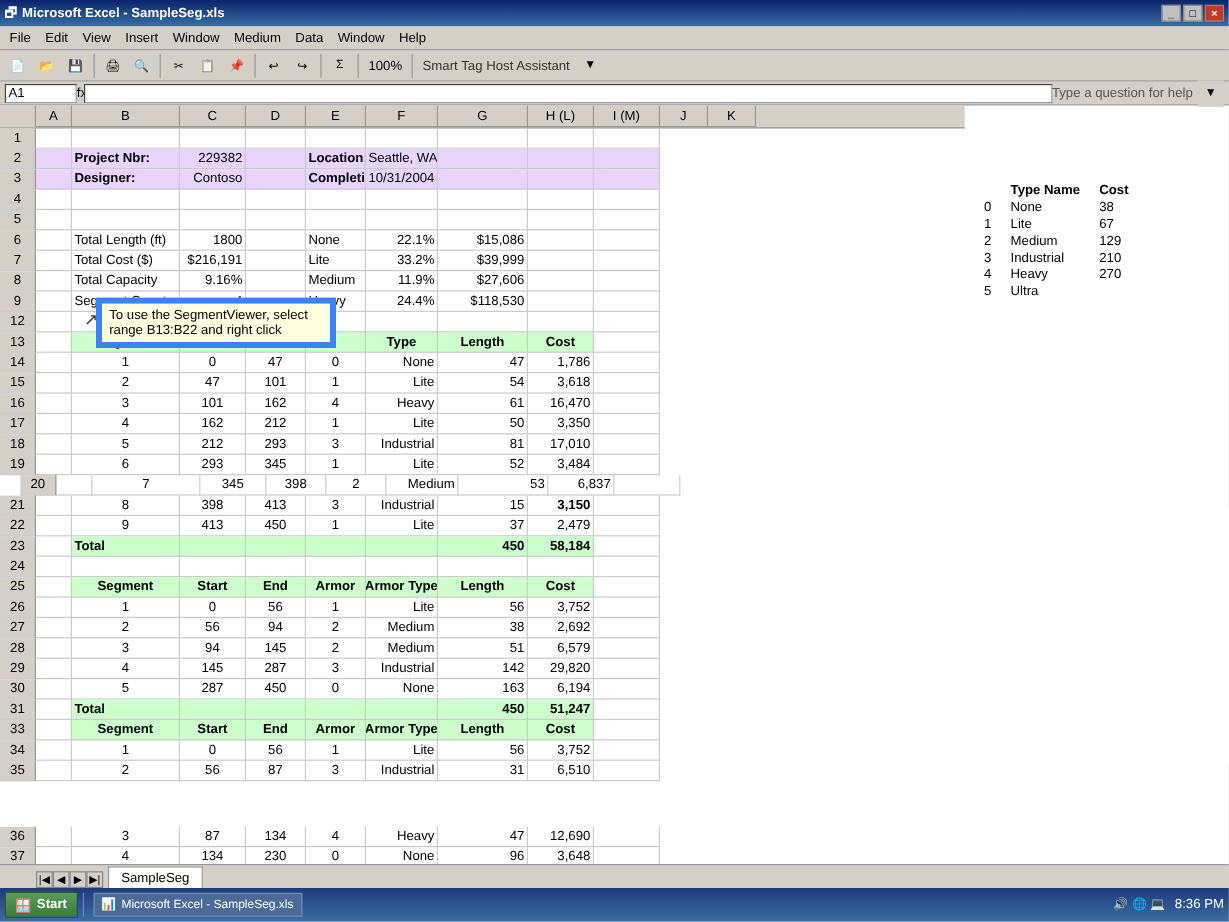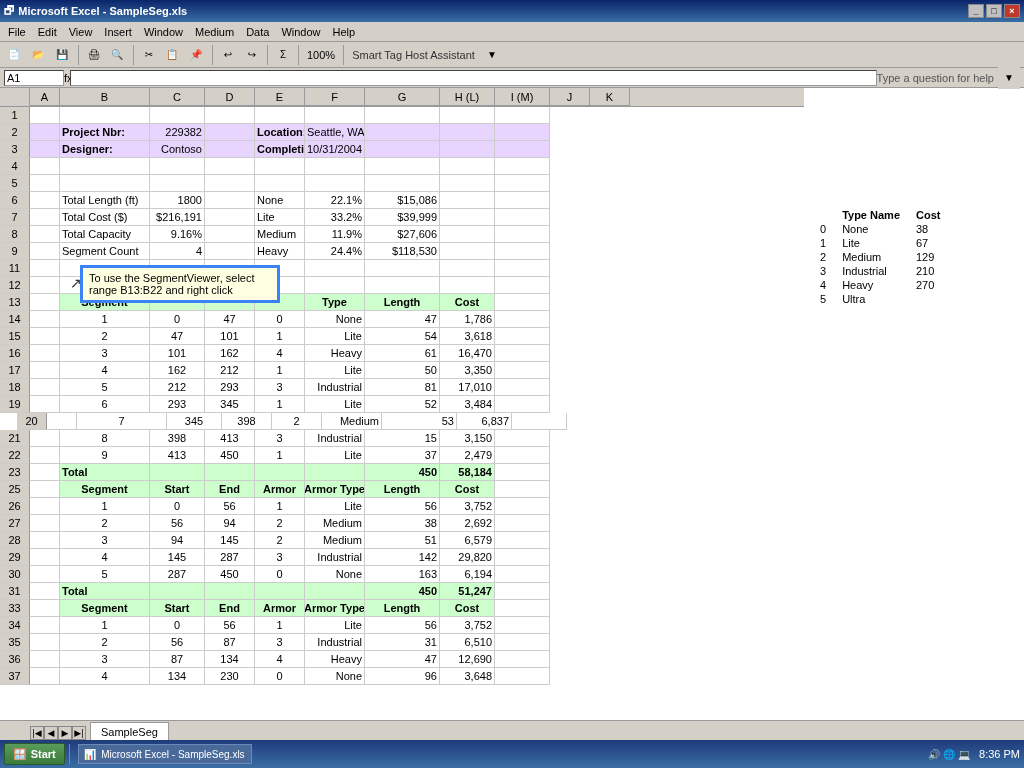--- a/index.html
+++ b/index.html
@@ -115,21 +115,21 @@
       padding: 1px 8px;
       text-align: left;
       font-size: 11px;
     }
     .type-table th { font-weight: bold; }
 
     
     .tooltip-box {
       position: absolute;
       background: #ffffe1;
-      border: 3px solid #3b82f6;
+      border: 5px solid #3b82f6;
       padding: 4px 6px;
       font-size: 11px;
       width: 200px;
       z-index: 10;
     }
     .taskbar {
       position: fixed;
       bottom: 0;
       left: 0;
       right: 0;
@@ -384,32 +384,20 @@
         <div class="cell right" style="width:55px;">4</div>
         <div class="cell" style="width:50px;"></div>
         <div class="cell" style="width:50px;">Heavy</div>
         <div class="cell right" style="width:60px;">24.4%</div>
         <div class="cell right" style="width:75px;">$118,530</div>
         <div class="cell" style="width:55px;"></div>
         <div class="cell" style="width:55px;"></div>
       </div>
 
 
-      <div style="display:flex; position:relative;">
-        <div class="row-header">11</div>
-        <div class="cell" style="width:30px;"></div>
-        <div class="cell" style="width:90px;"></div>
-        <div class="cell" style="width:55px;"></div>
-        <div class="cell" style="width:50px;"></div>
-        <div class="cell" style="width:50px;"></div>
-        <div class="cell" style="width:60px;"></div>
-        <div class="cell" style="width:75px;"></div>
-        <div class="cell" style="width:55px;"></div>
-        <div class="cell" style="width:55px;"></div>
-      </div>
 
       <div style="display:flex; position:relative;">
         <div class="row-header">12</div>
         <div class="cell" style="width:30px;"></div>
 
         <div style="position:relative; width:90px; display:flex; align-items:center;">
           <div class="cell" style="width:90px;"></div>
           <div style="position:absolute; left:10px; top:-2px; z-index:5; display:flex; align-items:center;">
             <div style="font-size:14px; color:#333;">↗</div>
             <div class="tooltip-box" style="left:10px; top:-10px; font-size:11px;">
@@ -525,21 +513,21 @@
       </div>
       <div style="display:flex;">
         <div class="row-header">21</div>
         <div class="cell" style="width:30px;"></div>
         <div class="cell center" style="width:90px;">8</div>
         <div class="cell center" style="width:55px;">398</div>
         <div class="cell center" style="width:50px;">413</div>
         <div class="cell center" style="width:50px;">3</div>
         <div class="cell right" style="width:60px;">Industrial</div>
         <div class="cell right" style="width:75px;">15</div>
-        <div class="cell right" style="width:55px;">3,150</div>
+        <div class="cell right" style="width:55px;font-weight:bold;">3,150</div>
         <div class="cell" style="width:55px;"></div>
       </div>
       <div style="display:flex;">
         <div class="row-header">22</div>
         <div class="cell" style="width:30px;"></div>
         <div class="cell center" style="width:90px;">9</div>
         <div class="cell center" style="width:55px;">413</div>
         <div class="cell center" style="width:50px;">450</div>
         <div class="cell center" style="width:50px;">1</div>
         <div class="cell right" style="width:60px;">Lite</div>
@@ -554,20 +542,32 @@
         <div class="cell green-total" style="width:90px;">Total</div>
         <div class="cell green-total" style="width:55px;"></div>
         <div class="cell green-total" style="width:50px;"></div>
         <div class="cell green-total" style="width:50px;"></div>
         <div class="cell green-total" style="width:60px;"></div>
         <div class="cell green-total right" style="width:75px;">450</div>
         <div class="cell green-total right" style="width:55px;">58,184</div>
         <div class="cell" style="width:55px;"></div>
       </div>
 
+      <div style="display:flex;">
+        <div class="row-header">24</div>
+        <div class="cell" style="width:30px;"></div>
+        <div class="cell" style="width:90px;"></div>
+        <div class="cell" style="width:55px;"></div>
+        <div class="cell" style="width:50px;"></div>
+        <div class="cell" style="width:50px;"></div>
+        <div class="cell" style="width:60px;"></div>
+        <div class="cell" style="width:75px;"></div>
+        <div class="cell" style="width:55px;"></div>
+        <div class="cell" style="width:55px;"></div>
+      </div>
 
       <div style="display:flex;">
         <div class="row-header">25</div>
         <div class="cell" style="width:30px;"></div>
         <div class="cell green-header center" style="width:90px;">Segment</div>
         <div class="cell green-header center" style="width:55px;">Start</div>
         <div class="cell green-header center" style="width:50px;">End</div>
         <div class="cell green-header center" style="width:50px;">Armor</div>
         <div class="cell green-header center" style="width:60px;">Armor Type</div>
         <div class="cell green-header center" style="width:75px;">Length</div>
@@ -680,21 +680,21 @@
         <div class="cell" style="width:30px;"></div>
         <div class="cell center" style="width:90px;">2</div>
         <div class="cell center" style="width:55px;">56</div>
         <div class="cell center" style="width:50px;">87</div>
         <div class="cell center" style="width:50px;">3</div>
         <div class="cell right" style="width:60px;">Industrial</div>
         <div class="cell right" style="width:75px;">31</div>
         <div class="cell right" style="width:55px;">6,510</div>
         <div class="cell" style="width:55px;"></div>
       </div>
-      <div style="display:flex;">
+      <div style="display:flex;margin-top:38px;">
         <div class="row-header">36</div>
         <div class="cell" style="width:30px;"></div>
         <div class="cell center" style="width:90px;">3</div>
         <div class="cell center" style="width:55px;">87</div>
         <div class="cell center" style="width:50px;">134</div>
         <div class="cell center" style="width:50px;">4</div>
         <div class="cell right" style="width:60px;">Heavy</div>
         <div class="cell right" style="width:75px;">47</div>
         <div class="cell right" style="width:55px;">12,690</div>
         <div class="cell" style="width:55px;"></div>
@@ -708,21 +708,21 @@
         <div class="cell center" style="width:50px;">0</div>
         <div class="cell right" style="width:60px;">None</div>
         <div class="cell right" style="width:75px;">96</div>
         <div class="cell right" style="width:55px;">3,648</div>
         <div class="cell" style="width:55px;"></div>
       </div>
 
     </div>
   </div>
 
-  <div class="right-panel" style="min-width:200px; padding-top:120px;">
+  <div class="right-panel" style="min-width:200px; padding-top:64px;">
     <table class="type-table">
       <thead>
         <tr>
           <th></th>
           <th>Type Name</th>
           <th>Cost</th>
         </tr>
       </thead>
       <tbody>
         <tr>

